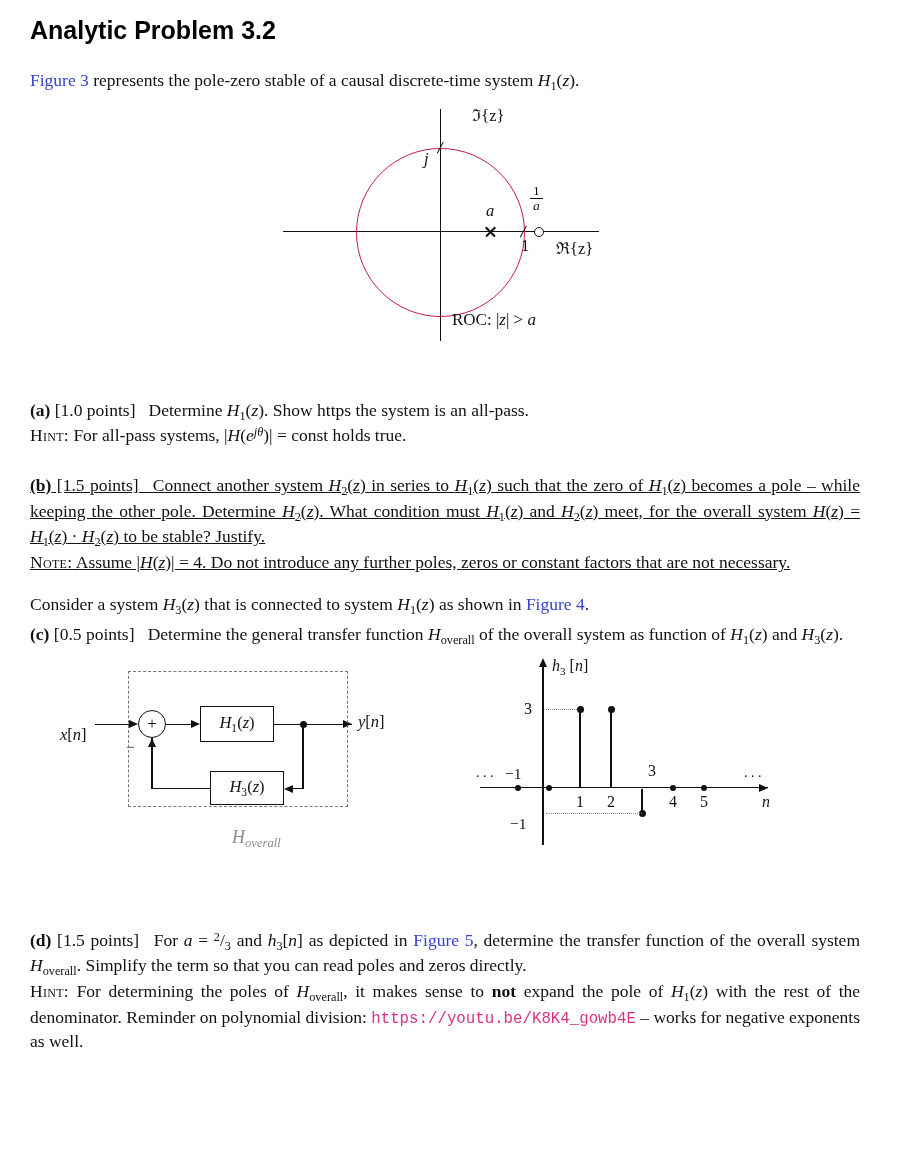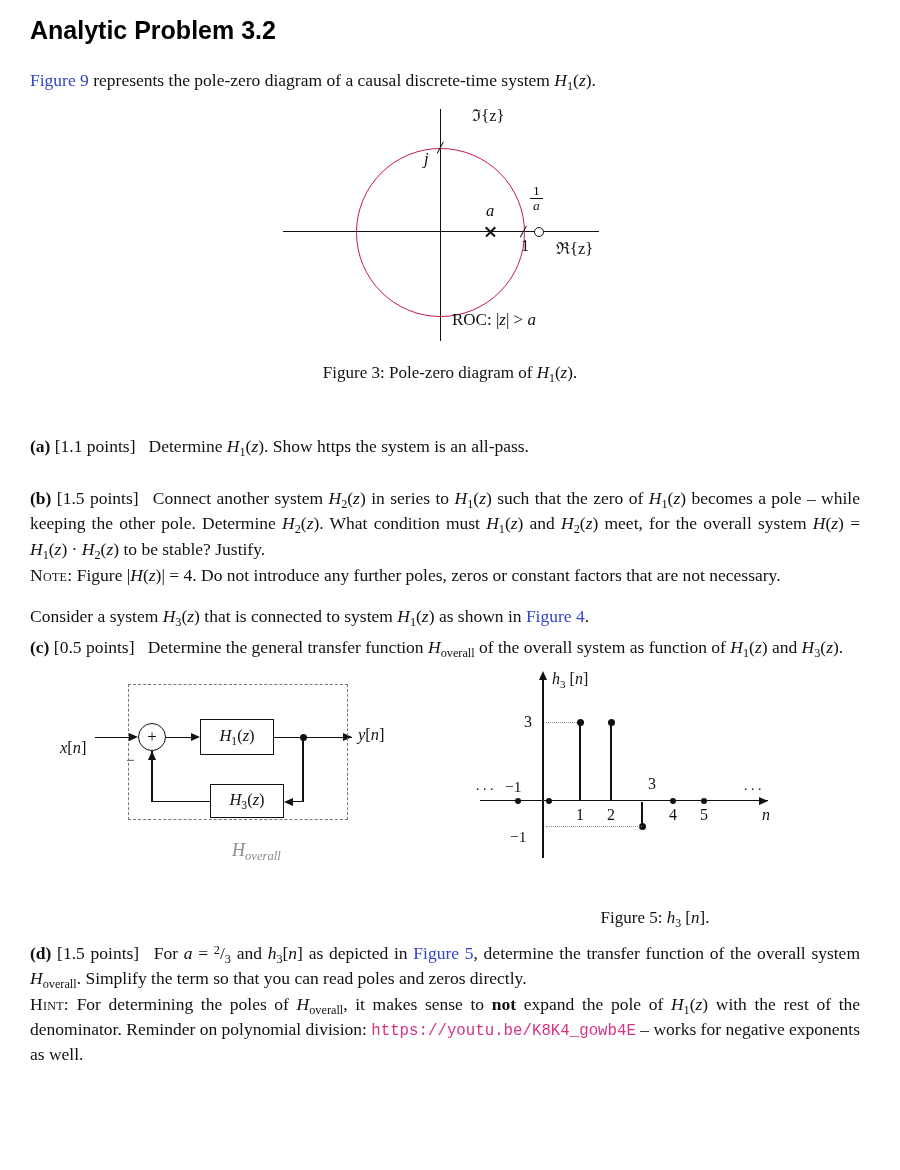--- a/index.html
+++ b/index.html
@@ -6,21 +6,21 @@
   body{width:900px;font-family:"Liberation Serif","DejaVu Serif",serif;color:#111;}
   .page{width:900px;height:1170px;box-sizing:border-box;padding:16px 40px 0 30px;position:relative;overflow:hidden;background:#fff;}
   h1{font-family:"Liberation Sans","DejaVu Sans",sans-serif;font-size:25px;margin:0 0 24px 0;color:#000;}
   p{margin:0;}
   .body{font-size:17.5px;line-height:1.36;text-align:justify;}
   .cap{font-size:17px;text-align:center;}
   .figwrap{position:relative;width:900px;margin-left:-30px;}
   .fig3{height:244px;margin-top:10px;}
   .cap3{margin-top:14px;}
   .blk-a{margin-top:50px;}
-  .blk-b{margin-top:26px;}
+  .blk-b{margin-top:26px;text-decoration:underline;}
   .blk-consider{margin-top:18px;}
   .blk-c{margin-top:5px;}
   .figrow{height:240px;margin-top:6px;}
   .capsrow{height:24px;}
   .blk-d{margin-top:10px;}
   
   .seg-i{font-style:italic;}
   .seg-b{font-weight:700;}
   .seg-sc{font-variant:small-caps;letter-spacing:.3px;}
   .seg-sub{font-size:70%;vertical-align:-0.32em;}
@@ -53,21 +53,21 @@
   .cap4{position:absolute;left:87px;width:300px;}
   .cap5{position:absolute;left:505px;width:300px;}
 </style>
 </head>
 <body>
 
 <div class="page">
 
   <h1>Analytic Problem 3.2</h1>
 
-  <p class="body"><span class="seg-link">Figure 9</span><span> represents the pole-zero diagram of a causal discrete-time system </span><span class="seg-i">H</span><span class="seg-sub">1</span><span>(</span><span class="seg-i">z</span><span>).</span></p>
+  <p class="body"><span class="seg-link">Figure 3</span><span> represents the pole-zero stable of a causal discrete-time system </span><span class="seg-i">H</span><span class="seg-sub">1</span><span>(</span><span class="seg-i">z</span><span>).</span></p>
 
   <div class="figwrap fig3">
     <div class="vl" style="left:440px;top:4px;height:232px"></div>
     <div class="hl" style="left:283px;top:126.3px;width:316px"></div>
     <div class="circle" style="left:356px;top:43px;width:169px;height:169px"></div>
     <div class="lbl" style="left:472px;top:-2px">ℑ{z}</div>
     <div class="tick" style="left:433.5px;top:42px"></div>
     <div class="lbl mi" style="left:424px;top:44px">j</div>
     <div class="pxl" style="left:483.5px;top:126.3px;transform:rotate(45deg)"></div>
     <div class="pxl" style="left:483.5px;top:126.3px;transform:rotate(-45deg)"></div>
@@ -75,29 +75,29 @@
     <div class="tick" style="left:517px;top:126px"></div>
     <div class="lbl" style="left:521px;top:131px">1</div>
     <div class="zero" style="left:534px;top:122px"></div>
     <div class="vfrac" style="left:530px;top:79px">
       <div class="num">1</div>
       <div class="den">a</div>
     </div>
     <div class="lbl" style="left:556px;top:131px">ℜ{z}</div>
     <div class="lbl" style="left:452px;top:205px;font-size:17px"><span>ROC: |</span><span class="seg-i">z</span><span>| &gt; </span><span class="seg-i">a</span></div>
   </div>
-  <p class="cap cap3 figwrap"><span>Figure 3: Pole-zero diagram of </span><span class="seg-i">H</span><span class="seg-sub">1</span><span>(</span><span class="seg-i">z</span><span>).</span></p>
 
   <div class="blk-a">
-    <p class="body"><span class="seg-b">(a)</span><span> [1.1 points]  Determine </span><span class="seg-i">H</span><span class="seg-sub">1</span><span>(</span><span class="seg-i">z</span><span>). Show https the system is an all-pass.</span></p>
+    <p class="body"><span class="seg-b">(a)</span><span> [1.0 points]  Determine </span><span class="seg-i">H</span><span class="seg-sub">1</span><span>(</span><span class="seg-i">z</span><span>). Show https the system is an all-pass.</span></p>
+    <p class="body"><span class="seg-sc">Hint:</span><span> For all-pass systems, |</span><span class="seg-i">H</span><span>(</span><span class="seg-i">e</span><span class="seg-isup">jθ</span><span>)| = const holds true.</span></p>
   </div>
 
   <div class="blk-b">
     <p class="body"><span class="seg-b">(b)</span><span> [1.5 points]  Connect another system </span><span class="seg-i">H</span><span class="seg-sub">2</span><span>(</span><span class="seg-i">z</span><span>)</span><span> in series to </span><span class="seg-i">H</span><span class="seg-sub">1</span><span>(</span><span class="seg-i">z</span><span>)</span><span> such that the zero of </span><span class="seg-i">H</span><span class="seg-sub">1</span><span>(</span><span class="seg-i">z</span><span>)</span><span> becomes a pole – while keeping the other pole. Determine </span><span class="seg-i">H</span><span class="seg-sub">2</span><span>(</span><span class="seg-i">z</span><span>)</span><span>. What condition must </span><span class="seg-i">H</span><span class="seg-sub">1</span><span>(</span><span class="seg-i">z</span><span>)</span><span> and </span><span class="seg-i">H</span><span class="seg-sub">2</span><span>(</span><span class="seg-i">z</span><span>)</span><span> meet, for the overall system </span><span class="seg-i">H</span><span>(</span><span class="seg-i">z</span><span>) = </span><span class="seg-i">H</span><span class="seg-sub">1</span><span>(</span><span class="seg-i">z</span><span>)</span><span> · </span><span class="seg-i">H</span><span class="seg-sub">2</span><span>(</span><span class="seg-i">z</span><span>)</span><span> to be stable? Justify.</span></p>
-    <p class="body"><span class="seg-sc">Note:</span><span> Figure |</span><span class="seg-i">H</span><span>(</span><span class="seg-i">z</span><span>)| = 4. Do not introduce any further poles, zeros or constant factors that are not necessary.</span></p>
+    <p class="body"><span class="seg-sc">Note:</span><span> Assume |</span><span class="seg-i">H</span><span>(</span><span class="seg-i">z</span><span>)| = 4. Do not introduce any further poles, zeros or constant factors that are not necessary.</span></p>
   </div>
 
   <p class="body blk-consider"><span>Consider a system </span><span class="seg-i">H</span><span class="seg-sub">3</span><span>(</span><span class="seg-i">z</span><span>)</span><span> that is connected to system </span><span class="seg-i">H</span><span class="seg-sub">1</span><span>(</span><span class="seg-i">z</span><span>)</span><span> as shown in </span><span class="seg-link">Figure 4</span><span>.</span></p>
   <p class="body blk-c"><span class="seg-b">(c)</span><span> [0.5 points]  Determine the general transfer function </span><span class="seg-i">H</span><span class="seg-sub">overall</span><span> of the overall system as function of </span><span class="seg-i">H</span><span class="seg-sub">1</span><span>(</span><span class="seg-i">z</span><span>)</span><span> and </span><span class="seg-i">H</span><span class="seg-sub">3</span><span>(</span><span class="seg-i">z</span><span>).</span></p>
 
   <div class="figwrap figrow">
 
     <div class="lbl" style="left:60px;top:70px"><span class="seg-i">x</span><span>[</span><span class="seg-i">n</span><span>]</span></div>
     <div class="hl" style="left:95px;top:69px;width:34px"></div>
     <div class="arr-r" style="left:129px;top:65.7px"></div>
@@ -150,21 +150,20 @@
     <div class="lbl" style="left:505px;top:110px;font-size:15.5px">−1</div>
     <div class="lbl" style="left:648px;top:107px;font-size:16px">3</div>
     <div class="lbl" style="left:744px;top:110px;font-size:14px">. . .</div>
     <div class="lbl" style="left:576px;top:138px;font-size:16px">1</div>
     <div class="lbl" style="left:607px;top:138px;font-size:16px">2</div>
     <div class="lbl" style="left:669px;top:138px;font-size:16px">4</div>
     <div class="lbl" style="left:700px;top:138px;font-size:16px">5</div>
   </div>
 
   <div class="figwrap capsrow">
-    <div class="cap cap5"><span>Figure 5: </span><span class="seg-i">h</span><span class="seg-sub">3</span><span> [</span><span class="seg-i">n</span><span>].</span></div>
   </div>
 
   <div class="blk-d">
     <p class="body"><span class="seg-b">(d)</span><span> [1.5 points]  For </span><span class="seg-i">a</span><span> = </span><span class="seg-sup">2</span><span>/</span><span class="seg-sub">3</span><span> and </span><span class="seg-i">h</span><span class="seg-sub">3</span><span>[</span><span class="seg-i">n</span><span>]</span><span> as depicted in </span><span class="seg-link">Figure 5</span><span>, determine the transfer function of the overall system </span><span class="seg-i">H</span><span class="seg-sub">overall</span><span>. Simplify the term so that you can read poles and zeros directly.</span></p>
     <p class="body"><span class="seg-sc">Hint:</span><span> For determining the poles of </span><span class="seg-i">H</span><span class="seg-sub">overall</span><span>, it makes sense to </span><span class="seg-b">not</span><span> expand the pole of </span><span class="seg-i">H</span><span class="seg-sub">1</span><span>(</span><span class="seg-i">z</span><span>)</span><span> with the rest of the denominator. Reminder on polynomial division: </span><span class="seg-url">https://youtu.be/K8K4_gowb4E</span><span> – works for negative exponents as well.</span></p>
   </div>
 
 </div>
 
 </body></html>

